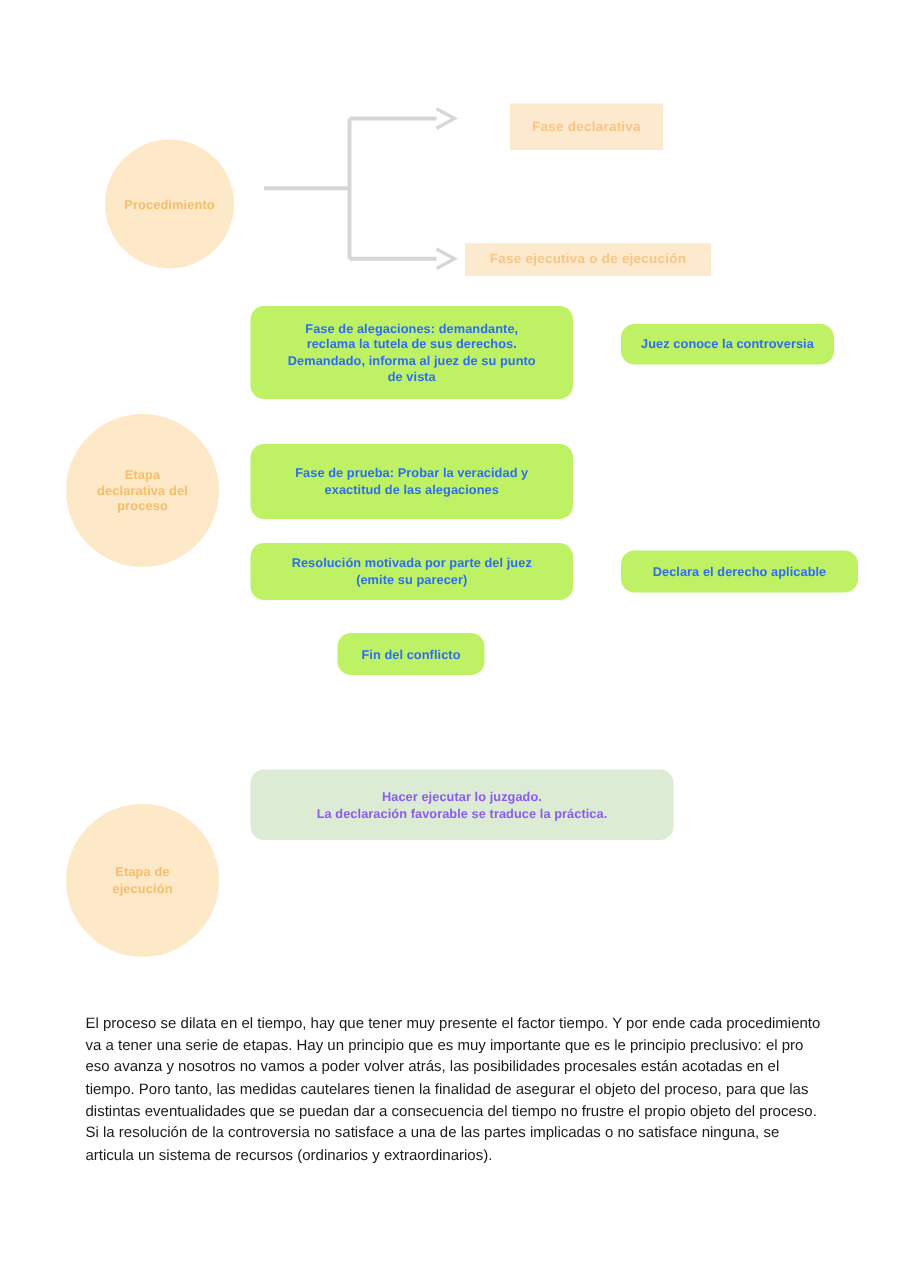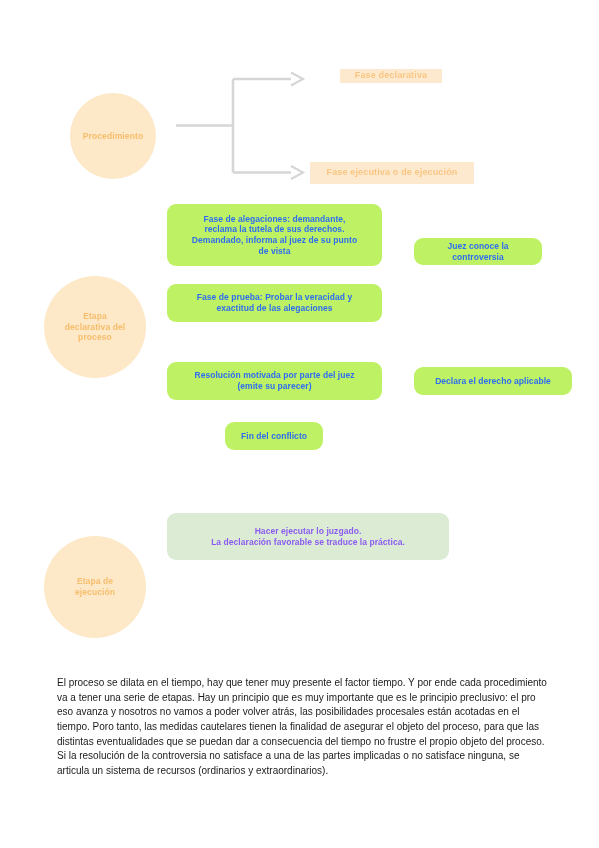--- a/index.html
+++ b/index.html
@@ -124,46 +124,46 @@
     <g stroke="#d6d6d6" stroke-width="2.2" fill="none" stroke-linecap="butt" stroke-linejoin="miter">
       <path d="M291 72.5 L303 79 L291 85.5"></path>
       <path d="M291 166 L303 172.5 L291 179"></path>
     </g>
   </svg>
 
   <div class="node circle" style="left:70px; top:93px; width:86px; height:86px;">
     <span>Procedimiento</span>
   </div>
 
-  <div class="node peach-box" style="left:340px; top:69px; width:102px; height:14px;">
+  <div class="node peach-box" style="left:340px; top:69px; width:102px; height:31px;">
     <span>Fase declarativa</span>
   </div>
 
   <div class="node peach-box" style="left:310px; top:162px; width:164px; height:22px;">
     <span>Fase ejecutiva o de ejecución</span>
   </div>
 
   <div class="node circle" style="left:44px; top:276px; width:102px; height:102px;">
     <span>Etapa
 declarativa del
 proceso</span>
   </div>
 
   <div class="node blue-box" style="left:167px; top:204px; width:215px; height:62px;">
     <span>Fase de alegaciones: demandante,
 reclama la tutela de sus derechos.
 Demandado, informa al juez de su punto
 de vista</span>
   </div>
 
-  <div class="node blue-box" style="left:414px; top:238px; width:128px; height:27px;">
+  <div class="node blue-box" style="left:414px; top:216px; width:142px; height:27px;">
     <span>Juez conoce la controversia</span>
   </div>
 
-  <div class="node blue-box" style="left:167px; top:284px; width:215px; height:38px;">
+  <div class="node blue-box" style="left:167px; top:296px; width:215px; height:50px;">
     <span>Fase de prueba: Probar la veracidad y
 exactitud de las alegaciones</span>
   </div>
 
   <div class="node blue-box" style="left:414px; top:367px; width:158px; height:28px;">
     <span>Declara el derecho aplicable</span>
   </div>
 
   <div class="node blue-box" style="left:167px; top:362px; width:215px; height:38px;">
     <span>Resolución motivada por parte del juez

